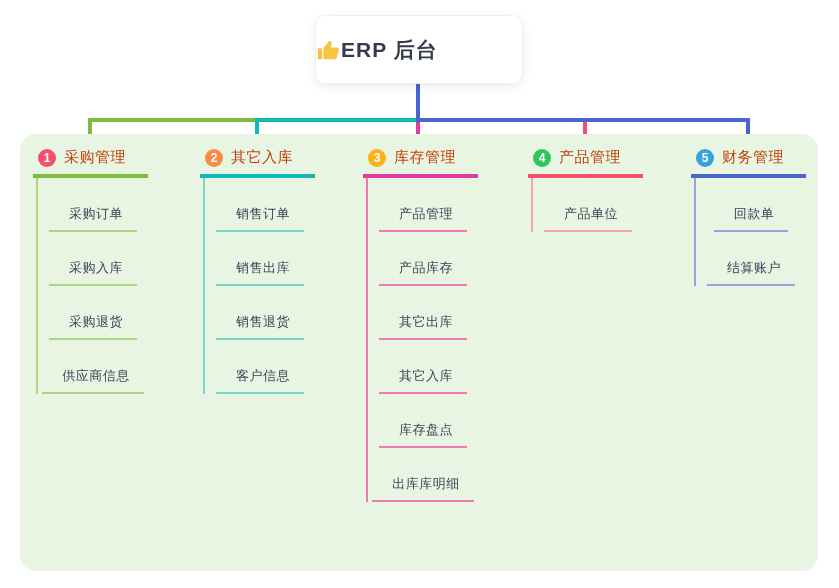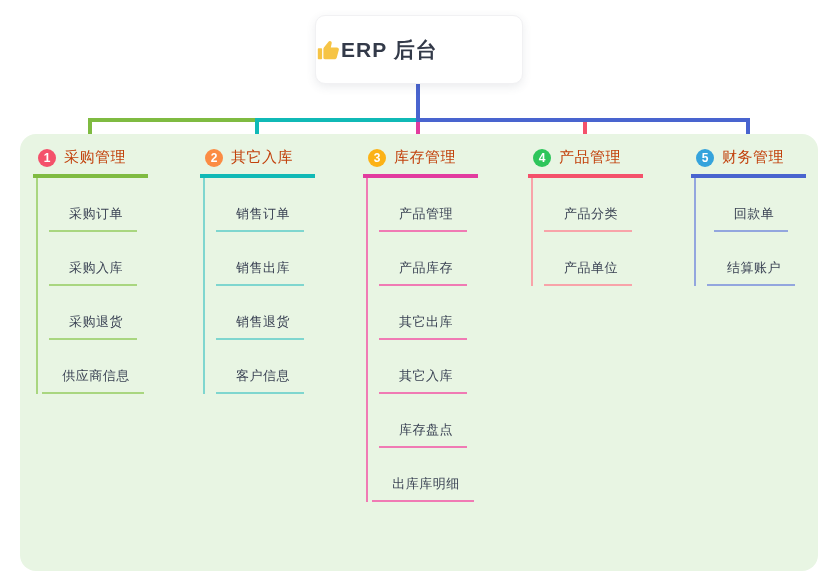--- a/index.html
+++ b/index.html
@@ -161,23 +161,20 @@
     </ul>
   </section>
 
   <section class="col c4" style="--line: #f4516b; --child: #f8a3a9; --badge: #2ec55b;">
     <header class="bh">
       <span class="badge">4</span>
       <span class="bl">产品管理</span>
     </header>
     <ul class="kids">
       <li>
-          <span>产品分类</span>
-        </li>
-      <li>
           <span>产品单位</span>
         </li>
     </ul>
   </section>
 
   <section class="col c5" style="--line: #4964cf; --child: #93a6de; --badge: #35a3dc;">
     <header class="bh">
       <span class="badge">5</span>
       <span class="bl">财务管理</span>
     </header>

